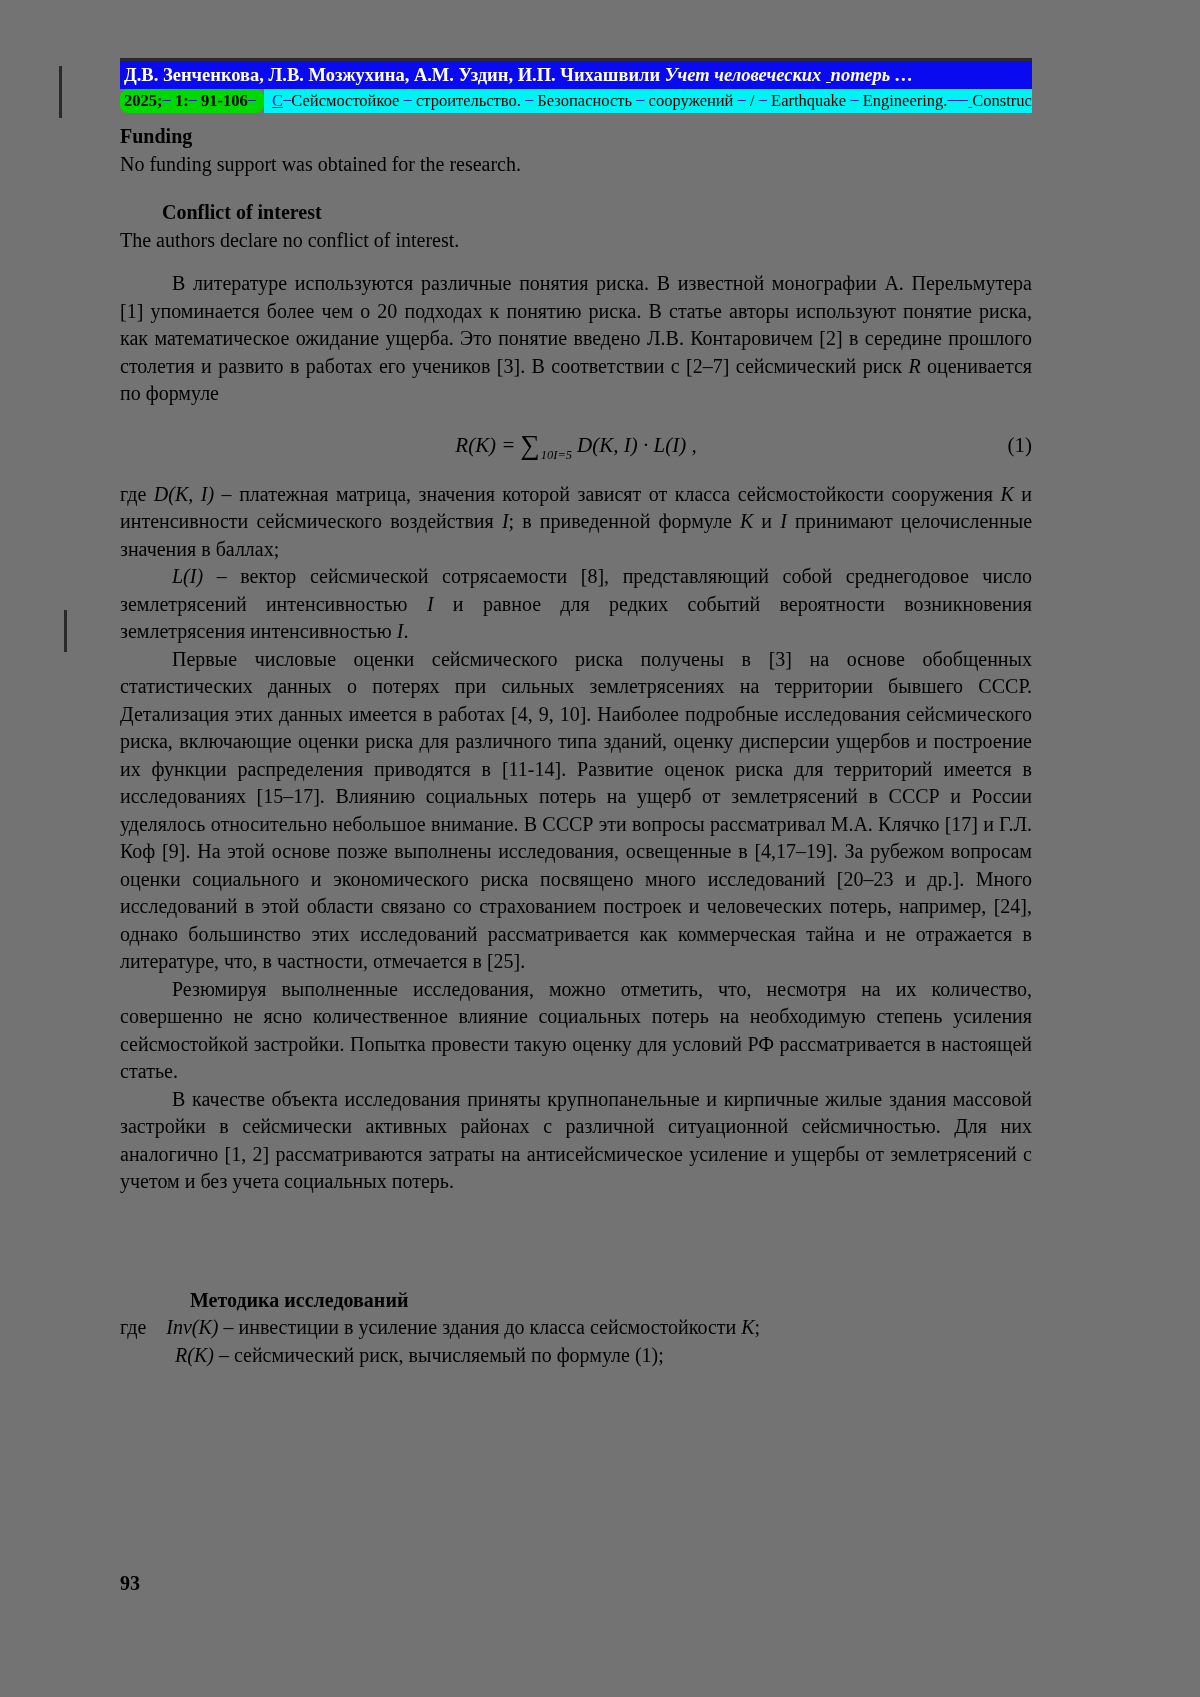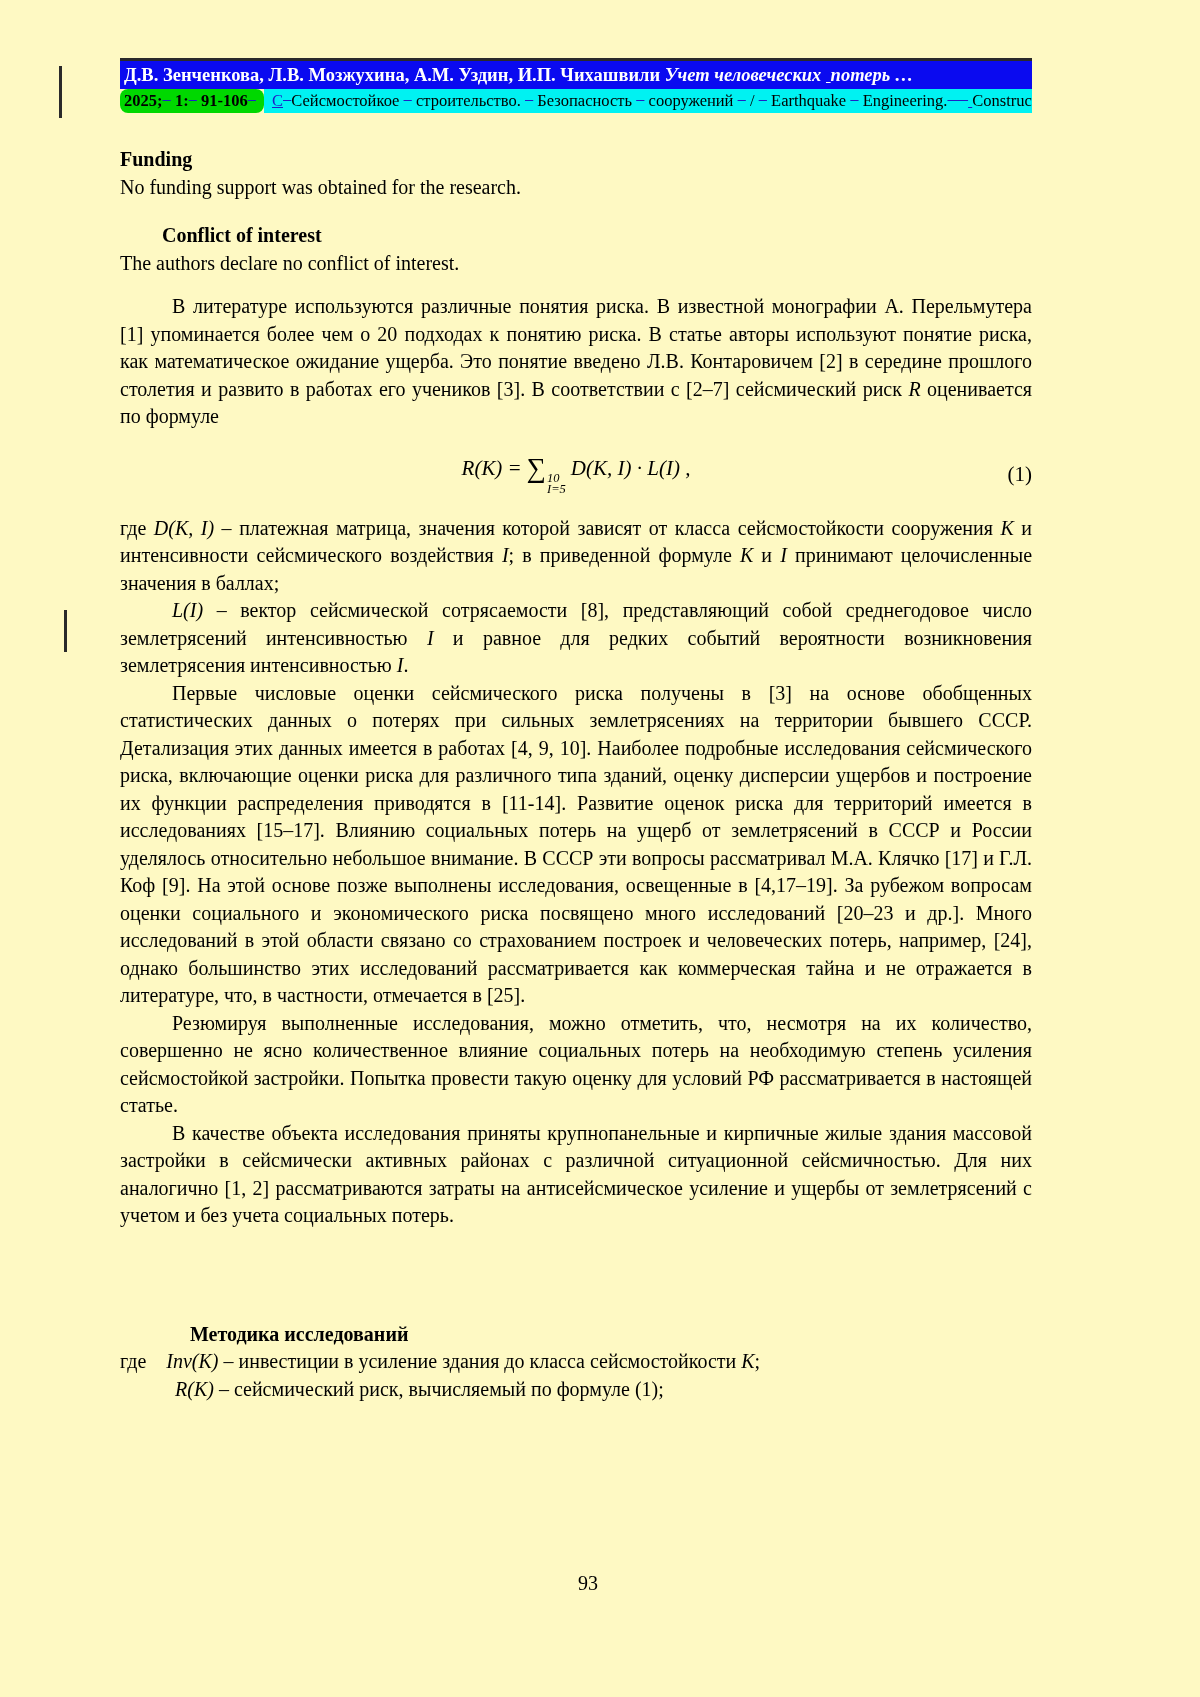--- a/index.html
+++ b/index.html
@@ -1,20 +1,20 @@
 <!DOCTYPE html>
 <html><head>
 <meta charset="utf-8">
 <style>
   * { margin:0; padding:0; box-sizing:border-box; }
   html,body { background:#ffffff; }
   .page {
     position:relative;
     width:1200px; height:1697px;
-    background:#fef9c3;
+    background:#737373;
     font-family:"Liberation Serif","DejaVu Serif",serif;
     color:#000;
     overflow:hidden;
   }
   .content {
     position:absolute; left:120px; top:58px; width:912px;
     font-size:20px; line-height:27.5px;
   }
   .changebar { position:absolute; width:3px; background:#2a2a2a; }
   .bar1 { left:59px; top:66px; height:52px; }
@@ -34,48 +34,48 @@
   .hdr-issue  { background:#00d800; font-weight:bold; padding:0 8px 0 4px;border-radius:8px; }
   .hdr-journal{ background:#00f2f2; padding:0 8px; flex:1; }
 
   
   .seg-i   { font-style:italic; }
   .seg-ins { color:#2020c8; text-decoration:underline; }
   .seg-del { color:#2020c8; text-decoration:line-through; }
   .seg-insw{ color:#ffffff; text-decoration:underline; }
 
   .block-heading { font-weight:bold; }
-  .fm-funding  { margin-top:33px; }
+  .fm-funding  { margin-top:10px; }
   .fm-conflict { margin-top:21px;margin-left:42px; }
 
   .sec-heading { font-weight:bold; padding-left:70px; }
   .sec-intro   { margin-top:23px; }
   .sec-methods { margin-top:91px; }
 
   .para { text-align:justify; text-indent:52px; }
   .para.no-indent { text-indent:0; }
   .p-first { margin-top:16px; }
 
   .formula-line {
     position:relative; text-align:center;
     font-size:21px; font-style:italic; line-height:30px;
   }
   .formula-1 { margin:22px 0 20px 0; }
   .formula-2 { margin:1px 0 0 0; }
   .f-num { position:absolute; right:0; top:50%; transform:translateY(-50%); font-style:normal; }
   .bigop { font-style:normal; font-size:27px; vertical-align:-2px; padding:0 1px 0 5px; }
   .limits {
-    display:inline-flex; flex-direction:column; text-align:left;
+    display:inline-flex; flex-direction:row; text-align:left;
     font-size:12.5px; line-height:11px; vertical-align:-7px; padding-right:5px;
   }
   .where-line2 { padding-left:55px; }
 
   .page-number {
-    position:absolute; left:132px; top:1572px; width:912px;
-    text-align:center; font-size:20px;
+    position:absolute; left:120px; top:1572px; width:912px;
+    text-align:left; font-size:20px;font-weight:bold;
   }
 </style>
 </head>
 <body>
 
 <div class="page">
 
   <div class="changebar bar1"></div>
   <div class="changebar bar2"></div>
 

